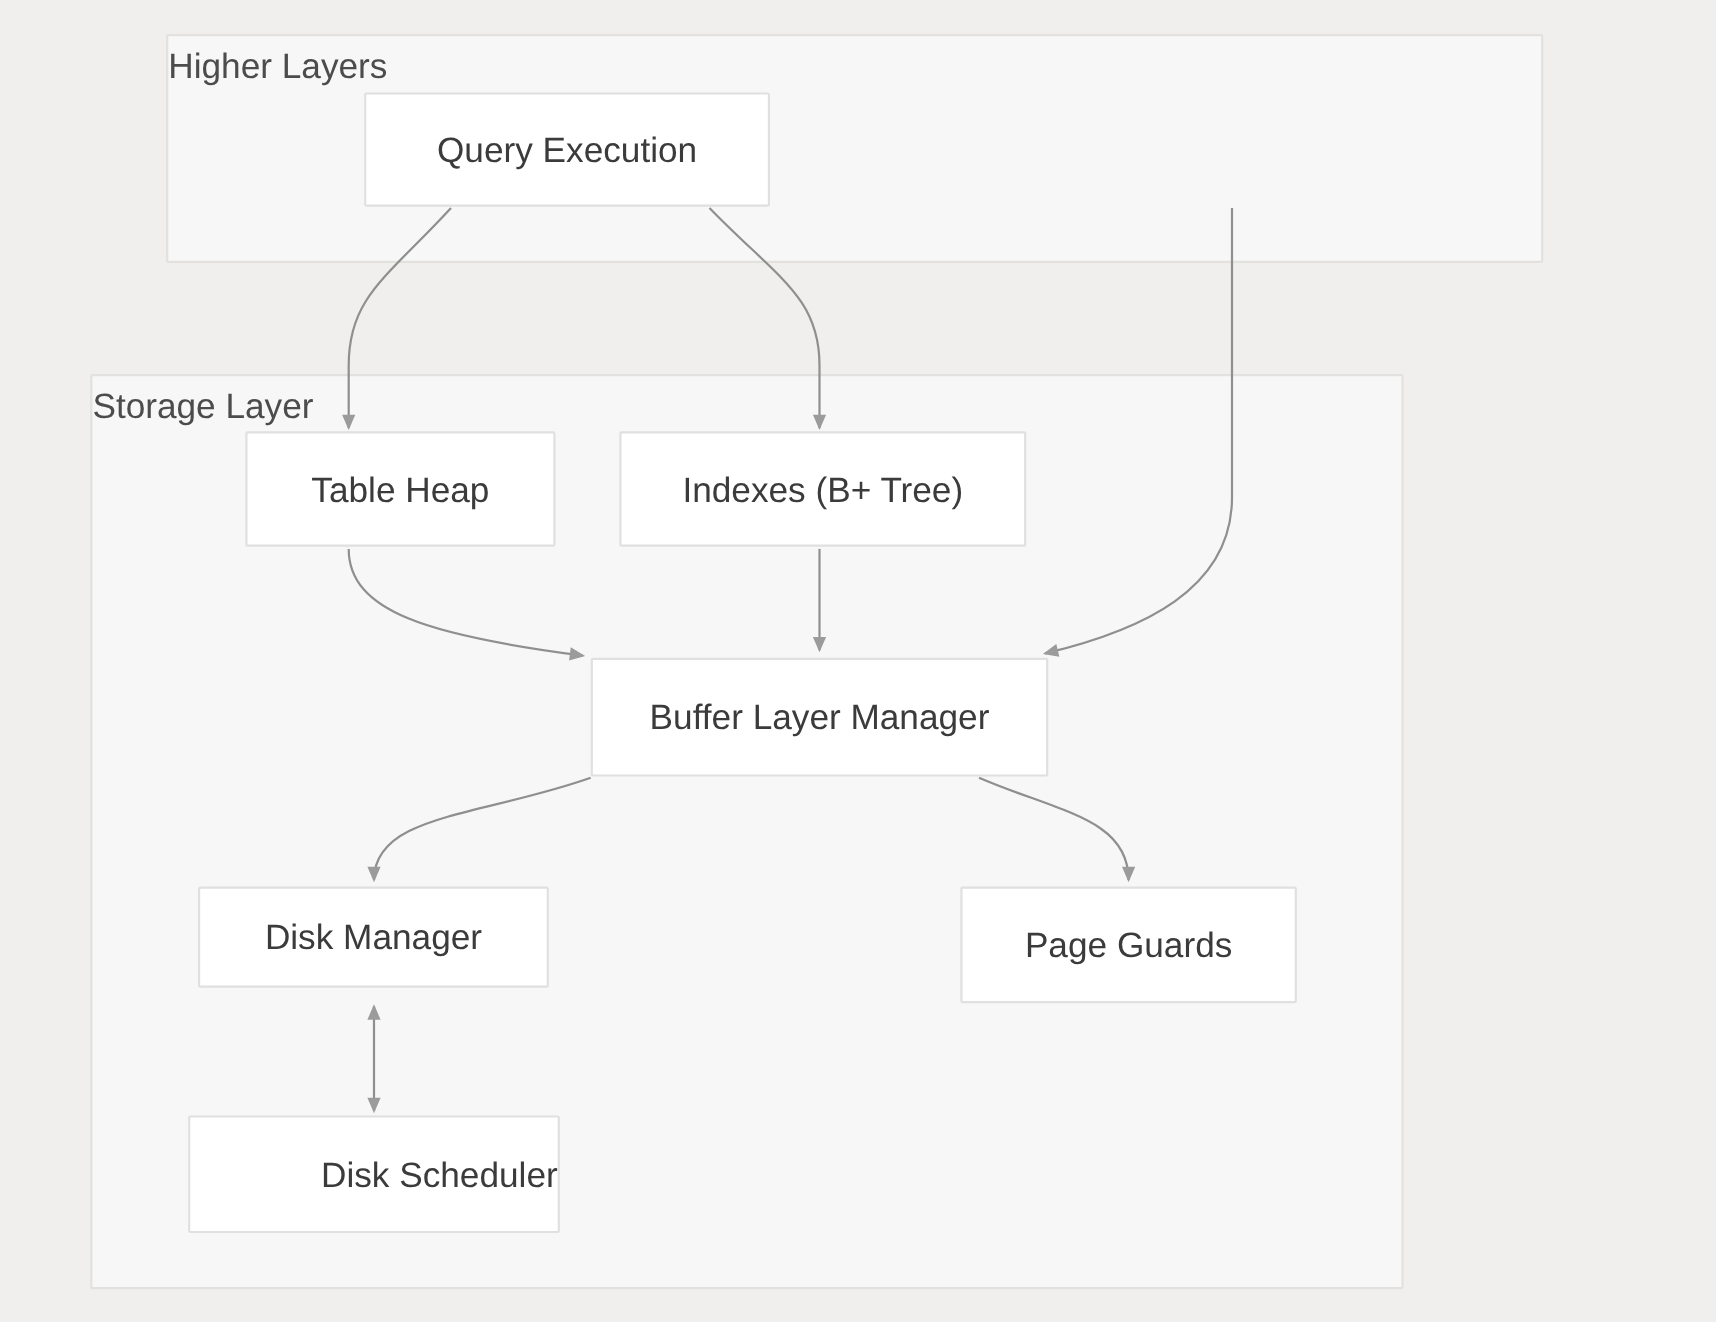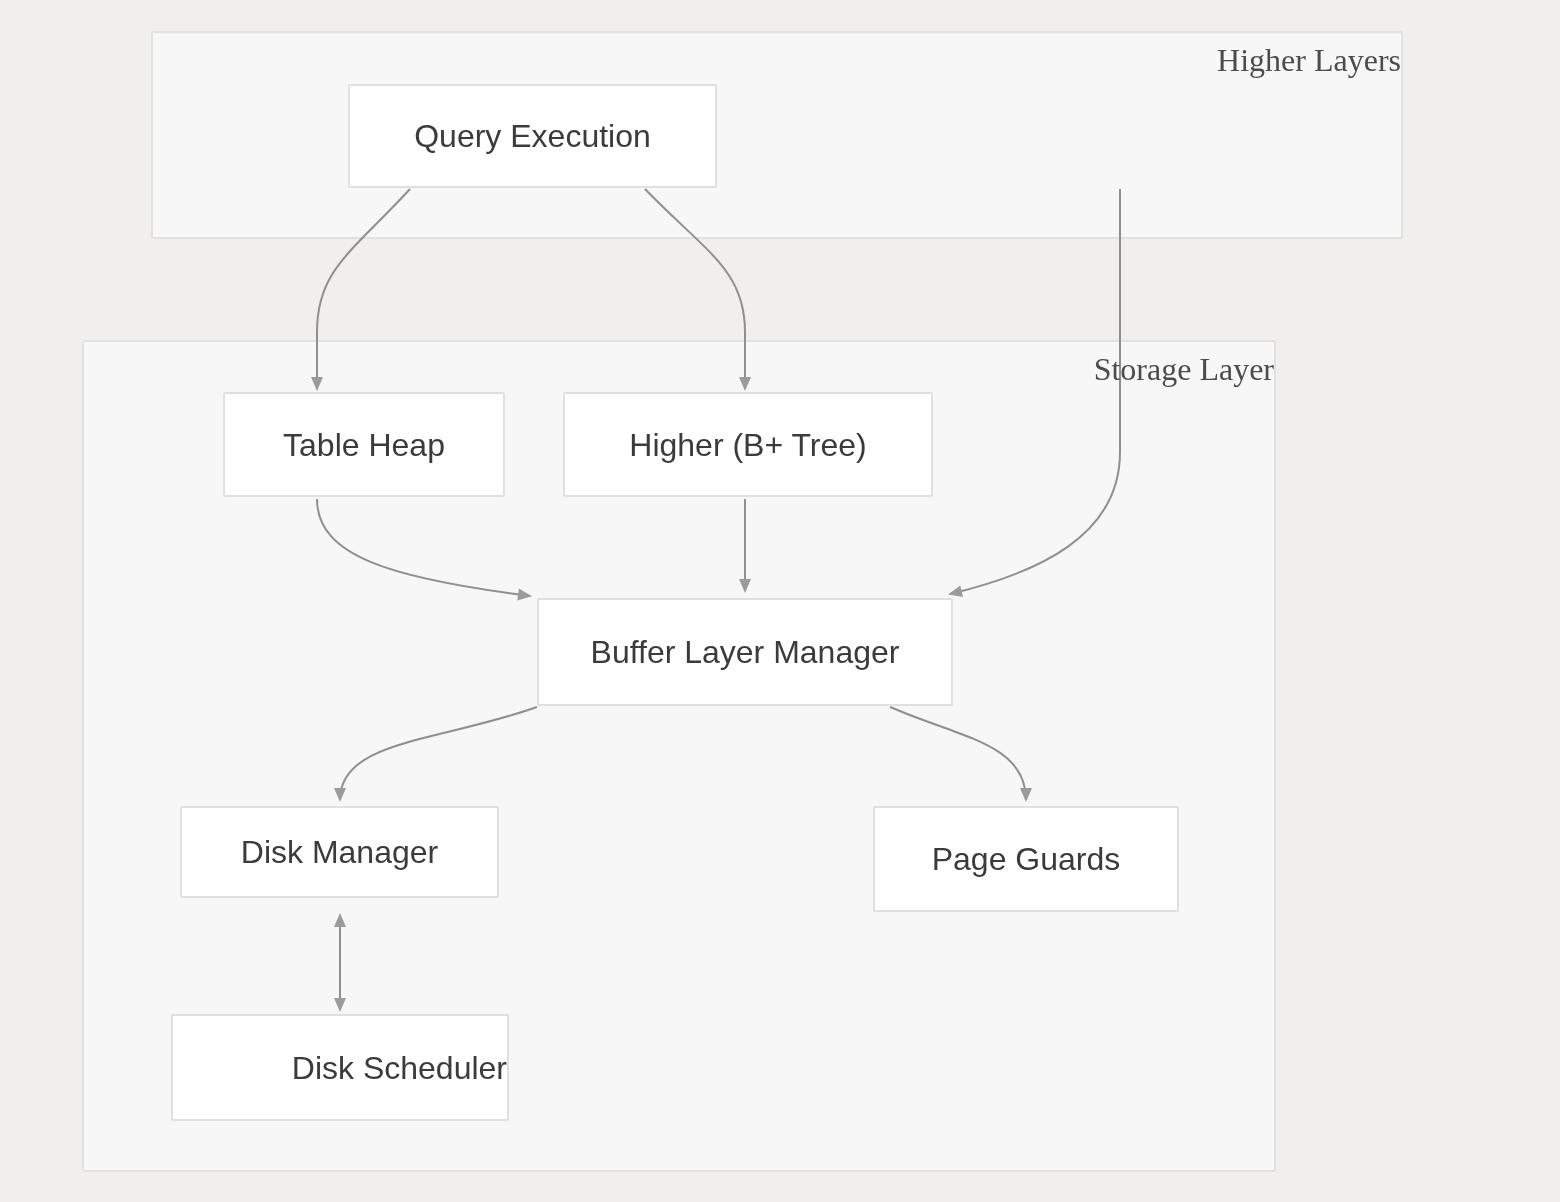--- a/index.html
+++ b/index.html
@@ -12,39 +12,39 @@
     position:relative;width:1560px;height:1202px;overflow:hidden;
     background:var(--bg);
     font-family:"Liberation Sans",sans-serif;
   }
   .group{
     position:absolute;background:var(--group-fill);
     border:2px solid var(--group-border);border-radius:2px;
     box-sizing:border-box;
   }
   .g-higher{left:151px;top:31px;width:1252px;height:208px;}
-  .g-storage{left:82px;top:340px;width:1194px;height:832px;padding-left:30px;}
+  .g-storage{left:82px;top:340px;width:1194px;height:832px;}
   .group-title{
     position:relative;z-index:2;
-    text-align:right;padding-top:10px;
-    font-size:32px;line-height:34px;color:var(--title);font-family:Liberation Serif, serif;
+    text-align:left;padding-top:10px;
+    font-size:32px;line-height:34px;color:var(--title);
   }
   .edges{position:absolute;left:0;top:0;z-index:1;}
   .edge{fill:none;stroke:var(--edge);stroke-width:2px;}
   .node{
     position:absolute;z-index:3;box-sizing:border-box;
     background:var(--node-fill);border:2px solid var(--node-border);
     border-radius:2px;
     display:flex;align-items:center;justify-content:center;
   }
   .node-label{
     font-size:32px;line-height:36px;color:var(--label);
     white-space:nowrap;
   }
-  .n-qe{left:348px;top:84px;width:369px;height:104px;}
+  .n-qe{left:331px;top:84px;width:369px;height:104px;}
   .n-tm{left:907px;top:84px;width:426px;height:104px;}
   .n-th{left:175px;top:392px;width:282px;height:105px;margin-left:48px;}
   .n-ix{left:563px;top:392px;width:370px;height:105px;}
   .n-bp{left:537px;top:598px;width:416px;height:108px;}
   .n-dm{left:180px;top:806px;width:319px;height:92px;}
   .n-pg{left:873px;top:806px;width:306px;height:106px;}
   .n-ds{left:171px;top:1014px;width:338px;height:107px;justify-content:flex-end;}
 </style>
 </head>
 <body>
@@ -81,21 +81,21 @@
   <div class="node n-qe">
     <span class="node-label">Query Execution</span>
   </div>
 
 
   <div class="node n-th">
     <span class="node-label">Table Heap</span>
   </div>
 
   <div class="node n-ix">
-    <span class="node-label">Higher (B+ Tree)</span>
+    <span class="node-label">Indexes (B+ Tree)</span>
   </div>
 
   <div class="node n-bp">
     <span class="node-label">Buffer Layer Manager</span>
   </div>
 
   <div class="node n-dm">
     <span class="node-label">Disk Manager</span>
   </div>
 

